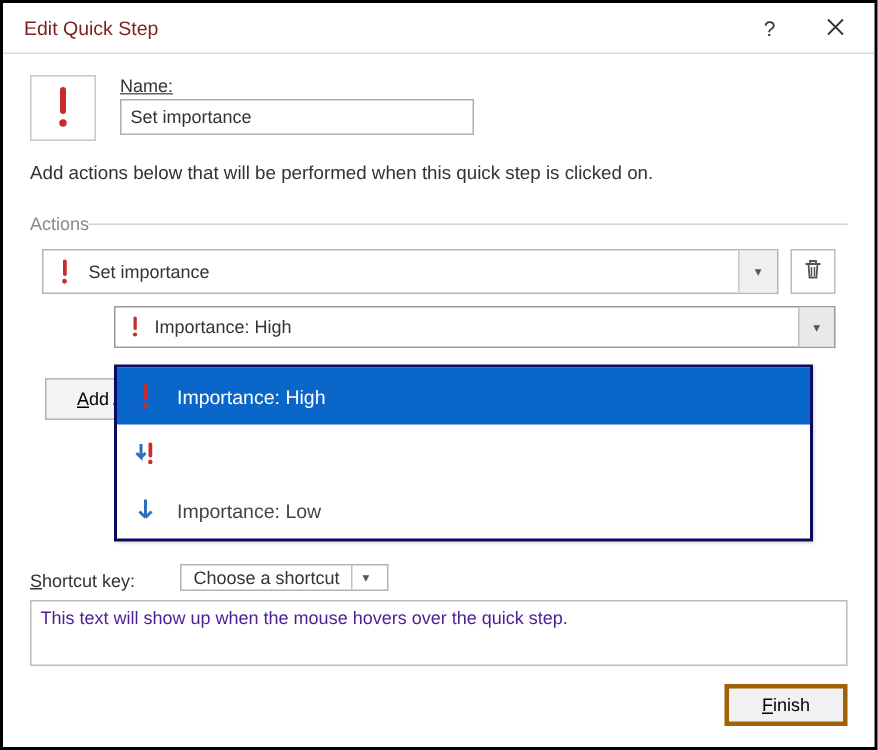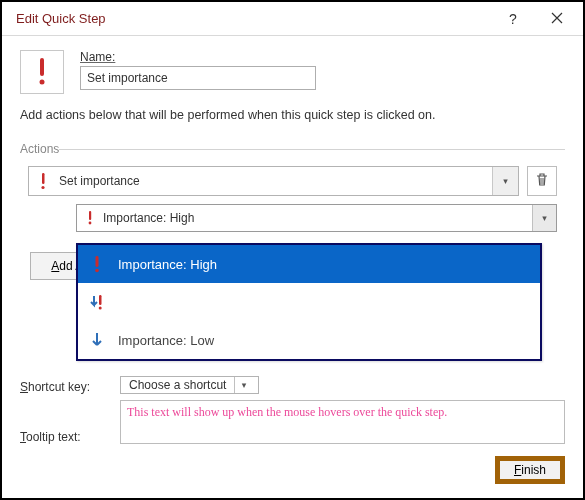--- a/index.html
+++ b/index.html
@@ -129,34 +129,34 @@
   }
   .shortcut-sel .caret2 {
     width:18px; height:100%;
     border-left:1px solid #c0c0c0;
     display:flex; align-items:center; justify-content:center;
     margin-left:8px;
   }
   .tooltipbox {
     flex:1; height:44px;
     border:1px solid #bcbcbc;
-    color:#ec4899;
+    color:#4c1d95;
     padding:4px 6px;
-    font-family:Liberation Serif, serif; font-size:12px;
+    font-family:Liberation Sans, sans-serif; font-size:12px;
     background:#fff;
   }
   
   .footer {
     position:absolute;
     bottom:14px; right:18px;
     display:flex; gap:10px;
   }
   .dlgbtn {
-    width:70px; height:28px;
-    border:5px solid #a16207;
+    width:82px; height:28px;
+    border:3px solid #a16207;
     background:#f1f1f1;
     font-family:inherit; font-size:12px;
     cursor:pointer;
   }
   
   .chev { font-size:9px; color:#555; }
 </style>
 </head>
 <body>
 
@@ -279,21 +279,20 @@
       <div class="flabel"><span style="text-decoration:underline">S</span>hortcut key:</div>
       <div class="shortcut-sel">
         <span>Choose a shortcut</span>
         <span class="caret2">
             <span class="chev">▾</span>
           </span>
       </div>
     </div>
 
     <div class="formrow">
-      <div class="flabel"><span style="text-decoration:underline">T</span>ooltip text:</div>
       <div class="tooltipbox">
         <span>This text will show up when the mouse hovers over the quick step.</span>
       </div>
     </div>
   </div>
 
 </div>
 
 <div class="footer">
   <button class="dlgbtn"><span style="text-decoration:underline">F</span><span id="finrest">inish</span></button>

